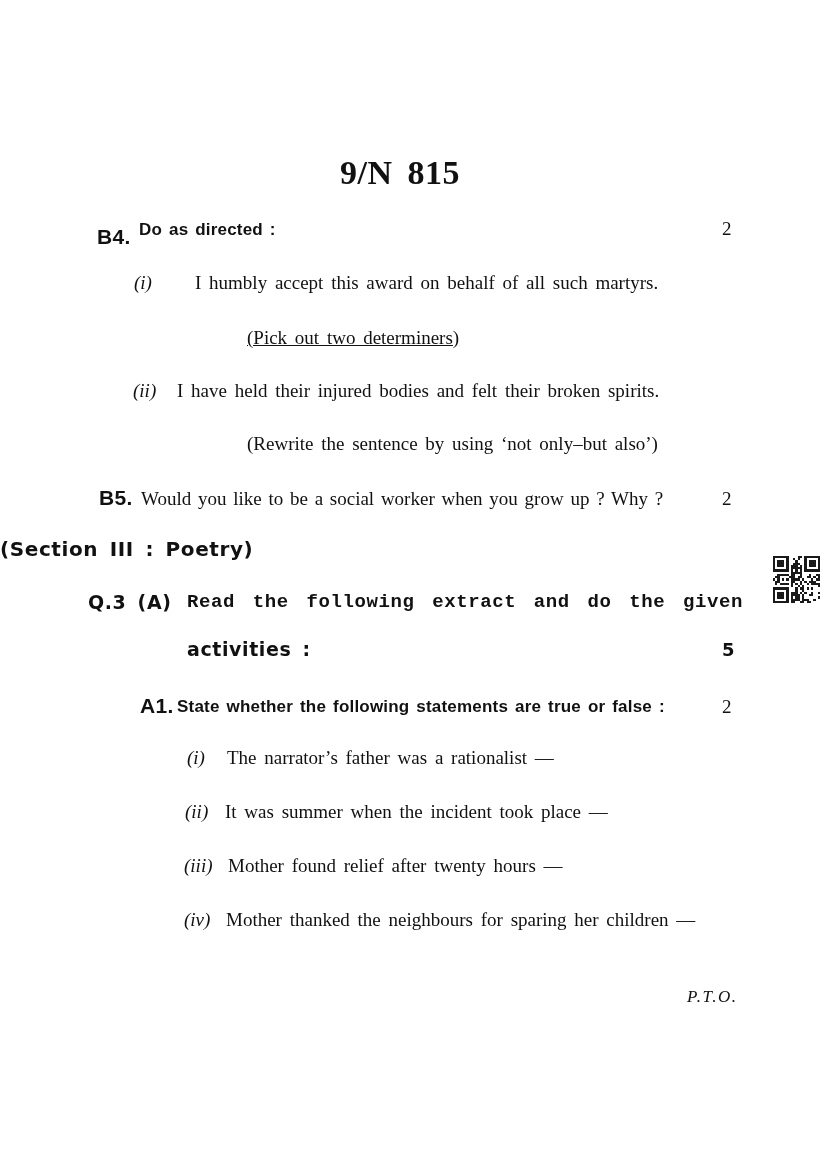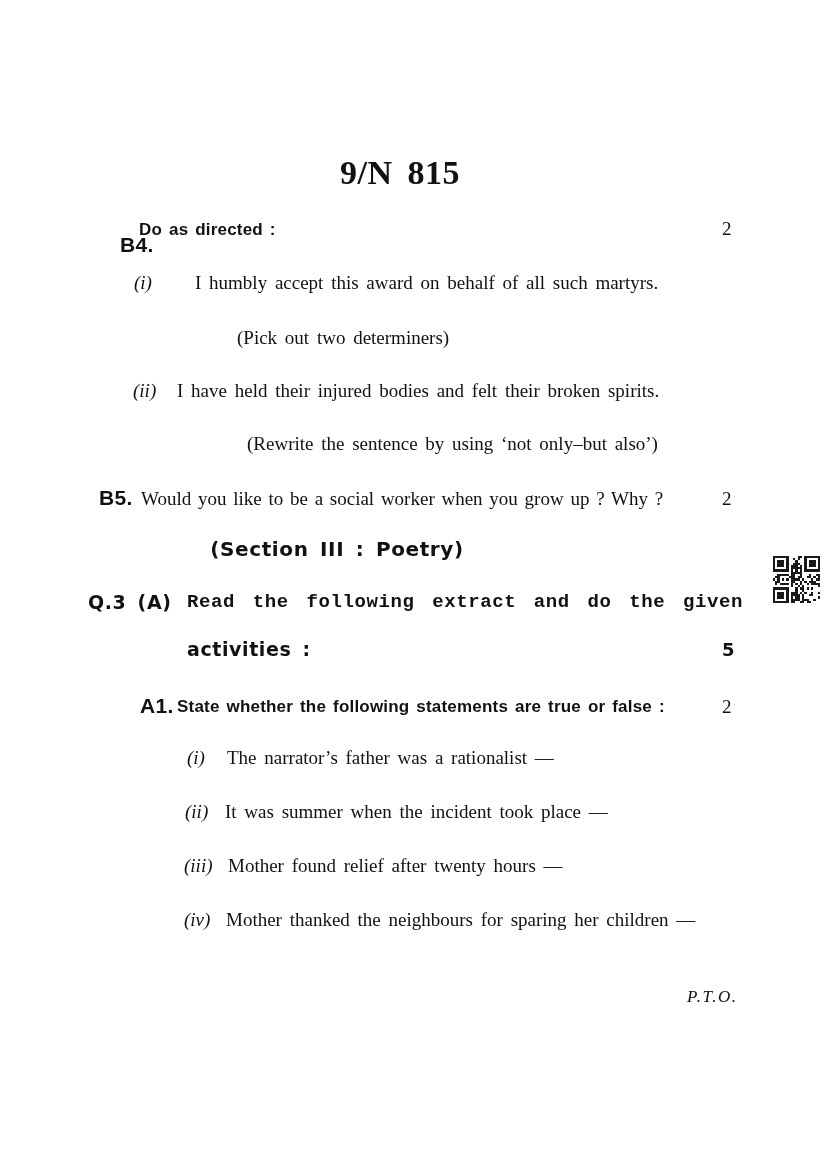--- a/index.html
+++ b/index.html
@@ -22,46 +22,46 @@
   .bsans{font-family:"Liberation Sans",sans-serif;font-weight:700;font-size:17px;letter-spacing:.2px;word-spacing:2px;}
   
   .comic{font-family:"DejaVu Sans",sans-serif;font-weight:700;font-size:19px;letter-spacing:.6px;word-spacing:4px;}
   .comic-sm{font-family:"DejaVu Sans",sans-serif;font-weight:700;font-size:18px;}
   .marks{font-family:"Liberation Serif",serif;font-size:19px;}
   .title{
     left:0;width:800px;text-align:center;
     font-family:"Liberation Serif",serif;font-weight:700;
     font-size:34px;letter-spacing:.5px;word-spacing:6px;
   }
-  .center{left:0;width:674px;text-align:center;}
+  .center{left:0;width:674px;}
   .justify{
     display:inline-block;white-space:normal;
     text-align:justify;text-align-last:justify;
   }
   .pto{font-family:"Liberation Serif",serif;font-size:17px;letter-spacing:1.5px;}
   .qr{position:absolute;left:771px;top:556px;width:51px;height:47px;}
 </style>
 </head>
 <body>
 
 <div class="page">
 
   <div class="abs title" style="top:152px;">9/N 815</div>
 
   <div class="abs" style="top:216px;left:0;width:826px;">
-    <span class="abs blabel" style="left:97px;top:16px;margin-left:23px;">B4.</span>
+    <span class="abs blabel" style="left:97px;top:8px;">B4.</span>
     <span class="abs bsans" style="left:139px;top:3px;">Do as directed :</span>
     <span class="abs marks" style="left:722px;top:1px;">2</span>
   </div>
 
   <div class="abs" style="top:271px;left:0;width:826px;">
     <span class="abs rnum" style="left:134px;top:0;">(i)</span>
     <span class="abs serif" style="left:195px;top:0;">I humbly accept this award on behalf of all such martyrs.</span>
   </div>
-  <div class="abs serif" style="top:326px;left:237px;">(Pick out two determiners)</div>
+  <div class="abs serif" style="top:326px;left:247px;text-decoration:underline;">(Pick out two determiners)</div>
 
   <div class="abs" style="top:379px;left:0;width:826px;">
     <span class="abs rnum" style="left:133px;top:0;">(ii)</span>
     <span class="abs serif" style="left:177px;top:0;">I have held their injured bodies and felt their broken spirits.</span>
   </div>
   <div class="abs serif" style="top:432px;left:247px;">(Rewrite the sentence by using ‘not only–but also’)</div>
 
   <div class="abs" style="top:485px;left:0;width:826px;">
     <span class="abs blabel" style="left:99px;top:0;">B5.</span>
     <span class="abs serif" style="left:141px;top:2px;word-spacing:2px;">Would you like to be a social worker when you grow up ? Why ?</span>

